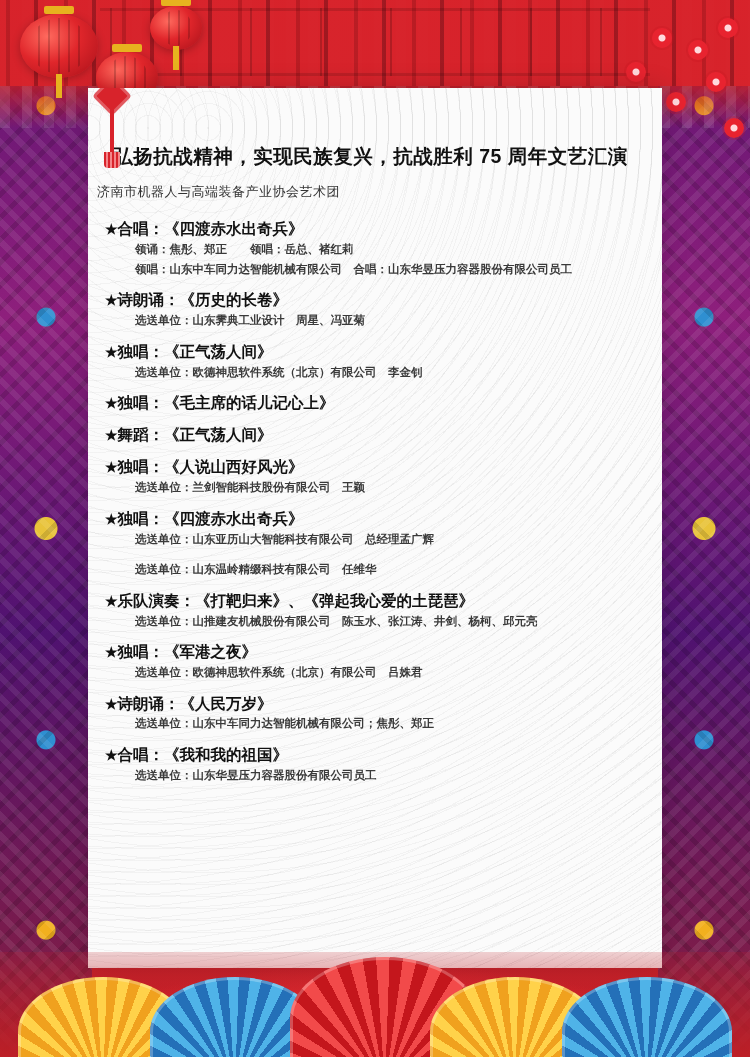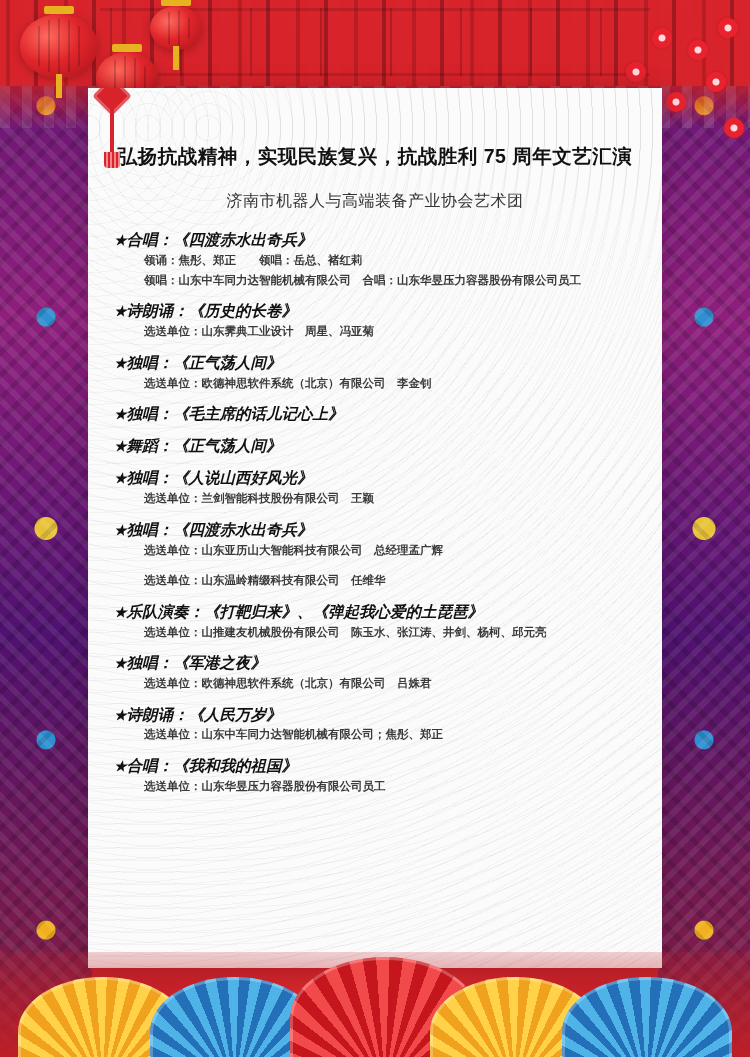--- a/index.html
+++ b/index.html
@@ -164,52 +164,50 @@
     background-image:
       repeating-radial-gradient(circle at 0 40px, rgba(0,0,0,0.035) 0 1px, rgba(0,0,0,0) 1px 12px),
       repeating-radial-gradient(circle at 60px 40px, rgba(0,0,0,0.035) 0 1px, rgba(0,0,0,0) 1px 12px),
       repeating-radial-gradient(circle at 120px 40px, rgba(0,0,0,0.035) 0 1px, rgba(0,0,0,0) 1px 12px);
     box-shadow: 0 0 24px rgba(0,0,0,0.18);
     overflow: hidden;
   }
 
   .paper-inner {
     position: relative;
-    padding: 56px 18px 20px 18px;
+    padding: 56px 18px 20px 9px;
     height: 100%;
     box-sizing: border-box;
   }
 
   .title {
     text-align: center;
     font-size: 19.5px;
     font-weight: bold;
     color: #111;
     letter-spacing: 0.5px;
     line-height: 1.3;
   }
   .subtitle {
-    margin-top: 22px;
-    text-align: center;
-    font-size: 16px;
+    margin-top: 14px;
+    font-size: 13px;
     color: #333;
     letter-spacing: 0.5px;
   }
 
   .program-list {
     margin-top: 18px;
   }
   .item { margin-bottom: 11px; }
   .item-title {
     font-size: 15.5px;
     font-weight: bold;
     color: #111;
     padding-left: 8px;
     line-height: 1.35;
-    font-style: italic;
   }
   .star { color: #111; font-size: 14px; }
   .item-detail {
     font-size: 11.5px;
     color: #3a3a3a;
     padding-left: 38px;
     line-height: 1.7;
     white-space: nowrap;
     font-weight: bold;
   }

